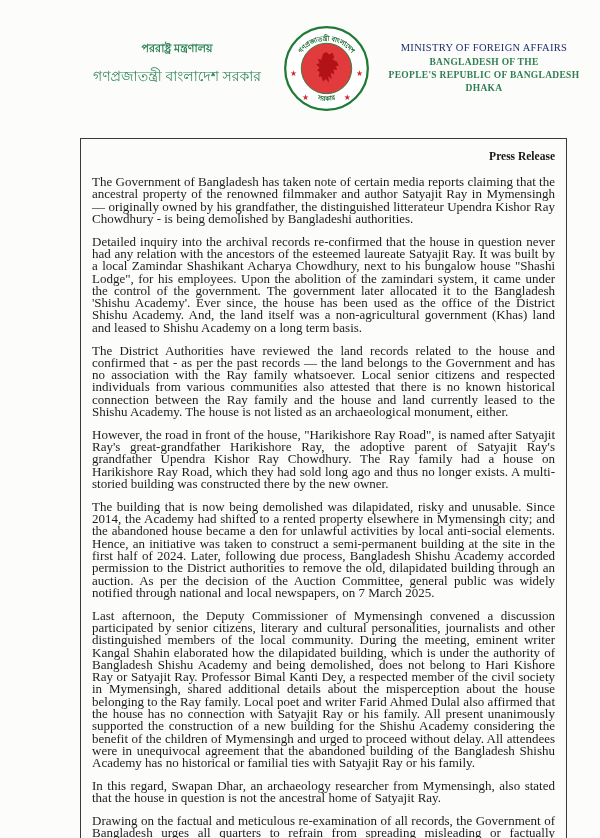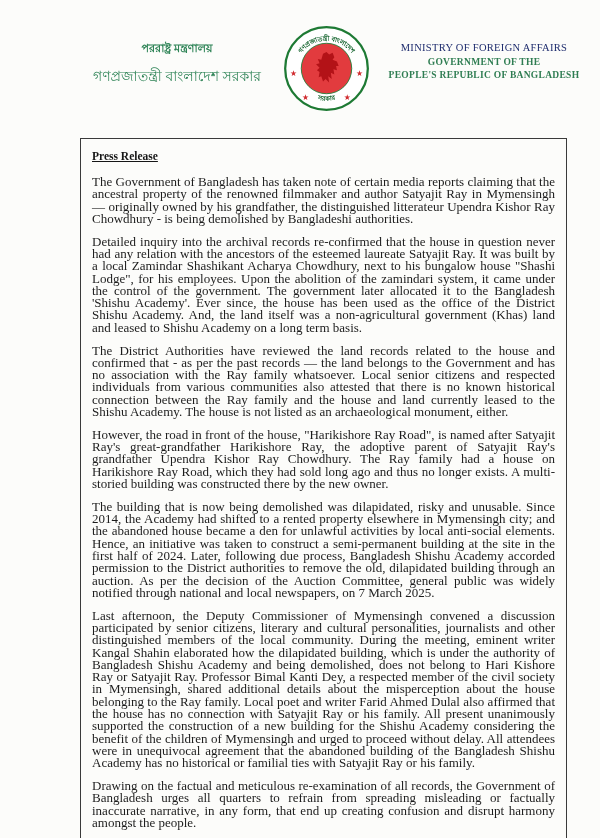--- a/index.html
+++ b/index.html
@@ -35,22 +35,22 @@
 
   
   .content-box {
     position: absolute; left: 58px; top: 138px; width: 487px; min-height: 646px;
     border: 1px solid #3a3a3a;
     padding: 9px 11px 8px 11px;
     display: flex; flex-direction: column;
     background: transparent;
   }
   .title {
-    text-align: left;
-    font-size: 11.5px; font-weight: bold; text-decoration: underline;
+    text-align: right;
+    font-size: 11.5px; font-weight: bold; 
     color: #161616;
     margin: 2px 0 14px 0;
   }
   .content-box p {
     font-size: 13px; line-height: 12.3px;
     text-align: justify;
     color: #1c1c1c;
     margin: 0 0 10.5px 0;
   }
   .dateline {
@@ -94,32 +94,34 @@
           <textPath href="#arcTop" startOffset="50%" text-anchor="middle">গণপ্রজাতন্ত্রী বাংলাদেশ</textPath>
         </text>
         <text font-size="7.5" fill="#14642e" font-weight="bold">
           <textPath href="#arcBottom" startOffset="50%" text-anchor="middle">সরকার</textPath>
         </text>
       </svg>
     </div>
 
     <div class="header-right">
       <div class="en-line1">MINISTRY OF FOREIGN AFFAIRS</div>
-      <div class="en-line2">GOVERNMENT OF THE</div>
+      <div class="en-line2">BANGLADESH OF THE</div>
       <div class="en-line3">PEOPLE'S REPUBLIC OF BANGLADESH</div>
+      <div class="en-line4">DHAKA</div>
     </div>
   </header>
 
   <main class="content-box">
     <h1 class="title">Press Release</h1>
 
     <p>The Government of Bangladesh has taken note of certain media reports claiming that the ancestral property of the renowned filmmaker and author Satyajit Ray in Mymensingh — originally owned by his grandfather, the distinguished litterateur Upendra Kishor Ray Chowdhury - is being demolished by Bangladeshi authorities.</p>
     <p>Detailed inquiry into the archival records re-confirmed that the house in question never had any relation with the ancestors of the esteemed laureate Satyajit Ray. It was built by a local Zamindar Shashikant Acharya Chowdhury, next to his bungalow house "Shashi Lodge", for his employees. Upon the abolition of the zamindari system, it came under the control of the government. The government later allocated it to the Bangladesh 'Shishu Academy'. Ever since, the house has been used as the office of the District Shishu Academy. And, the land itself was a non-agricultural government (Khas) land and leased to Shishu Academy on a long term basis.</p>
     <p>The District Authorities have reviewed the land records related to the house and confirmed that - as per the past records — the land belongs to the Government and has no association with the Ray family whatsoever. Local senior citizens and respected individuals from various communities also attested that there is no known historical connection between the Ray family and the house and land currently leased to the Shishu Academy. The house is not listed as an archaeological monument, either.</p>
     <p>However, the road in front of the house, "Harikishore Ray Road", is named after Satyajit Ray's great-grandfather Harikishore Ray, the adoptive parent of Satyajit Ray's grandfather Upendra Kishor Ray Chowdhury. The Ray family had a house on Harikishore Ray Road, which they had sold long ago and thus no longer exists. A multi-storied building was constructed there by the new owner.</p>
     <p>The building that is now being demolished was dilapidated, risky and unusable. Since 2014, the Academy had shifted to a rented property elsewhere in Mymensingh city; and the abandoned house became a den for unlawful activities by local anti-social elements. Hence, an initiative was taken to construct a semi-permanent building at the site in the first half of 2024. Later, following due process, Bangladesh Shishu Academy accorded permission to the District authorities to remove the old, dilapidated building through an auction. As per the decision of the Auction Committee, general public was widely notified through national and local newspapers, on 7 March 2025.</p>
     <p>Last afternoon, the Deputy Commissioner of Mymensingh convened a discussion participated by senior citizens, literary and cultural personalities, journalists and other distinguished members of the local community. During the meeting, eminent writer Kangal Shahin elaborated how the dilapidated building, which is under the authority of Bangladesh Shishu Academy and being demolished, does not belong to Hari Kishore Ray or Satyajit Ray. Professor Bimal Kanti Dey, a respected member of the civil society in Mymensingh, shared additional details about the misperception about the house belonging to the Ray family. Local poet and writer Farid Ahmed Dulal also affirmed that the house has no connection with Satyajit Ray or his family. All present unanimously supported the construction of a new building for the Shishu Academy considering the benefit of the children of Mymensingh and urged to proceed without delay. All attendees were in unequivocal agreement that the abandoned building of the Bangladesh Shishu Academy has no historical or familial ties with Satyajit Ray or his family.</p>
+    <p>In this regard, Swapan Dhar, an archaeology researcher from Mymensingh, also stated that the house in question is not the ancestral home of Satyajit Ray.</p>
     <p>Drawing on the factual and meticulous re-examination of all records, the Government of Bangladesh urges all quarters to refrain from spreading misleading or factually inaccurate narrative, in any form, that end up creating confusion and disrupt harmony amongst the people.</p>
 
     <div class="dateline">Dhaka, 17 July 2025</div>
   </main>
 
 </div>
 
 </body></html>

